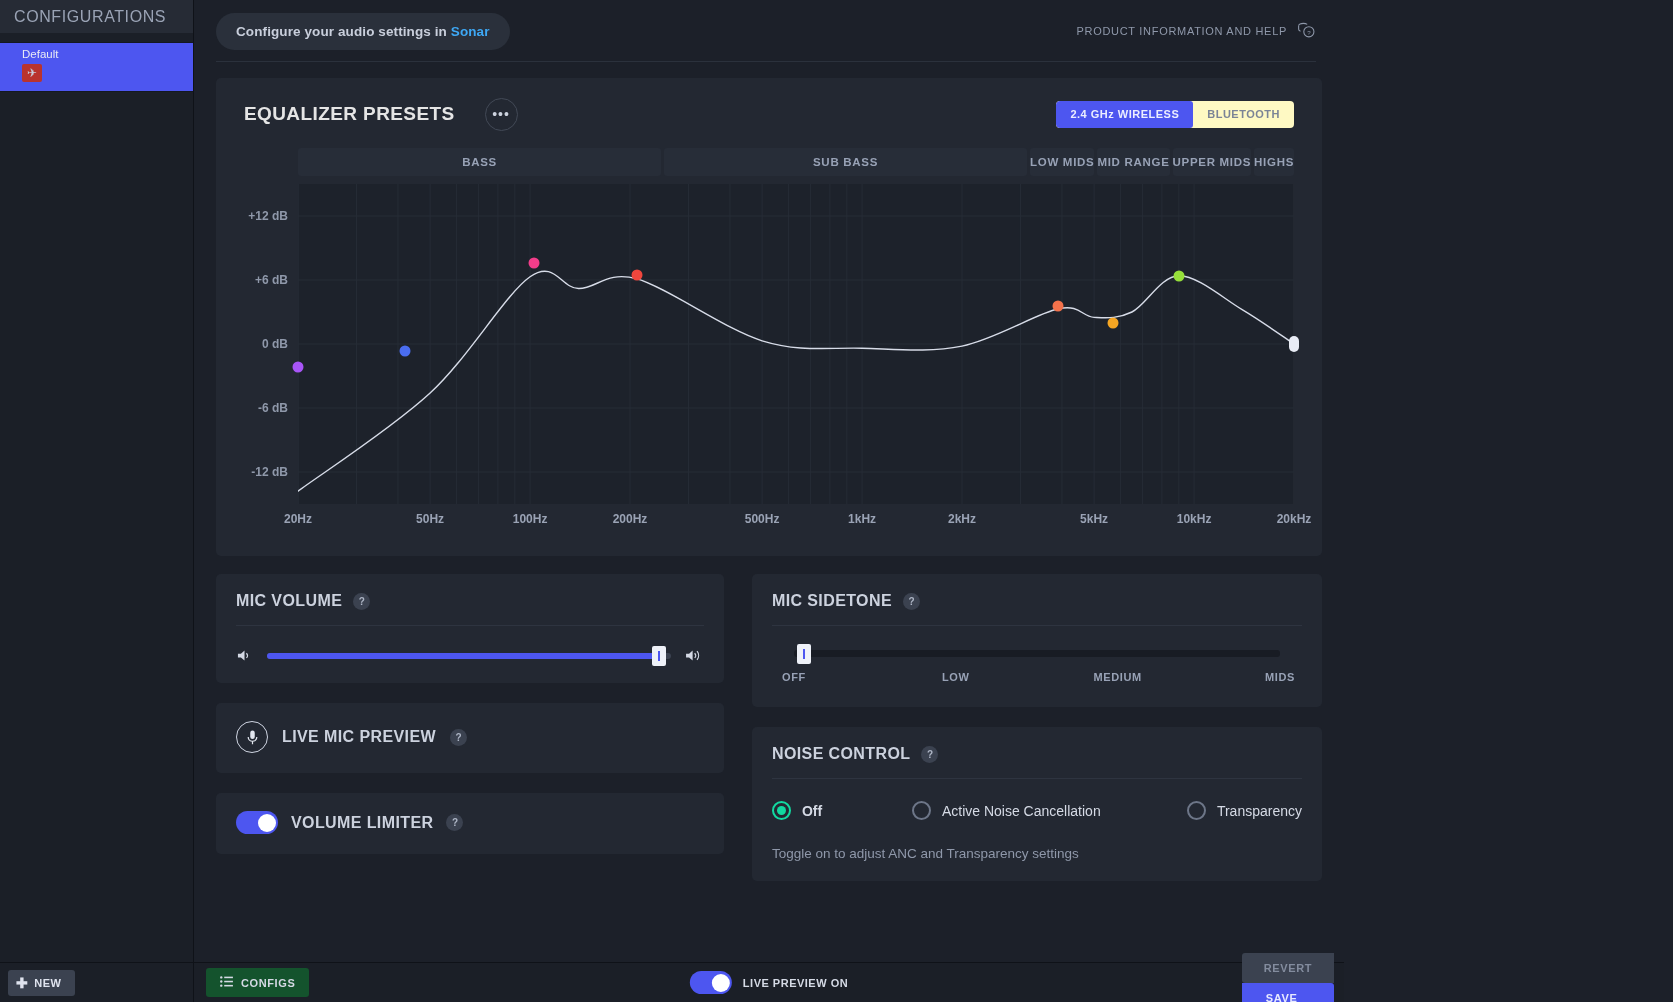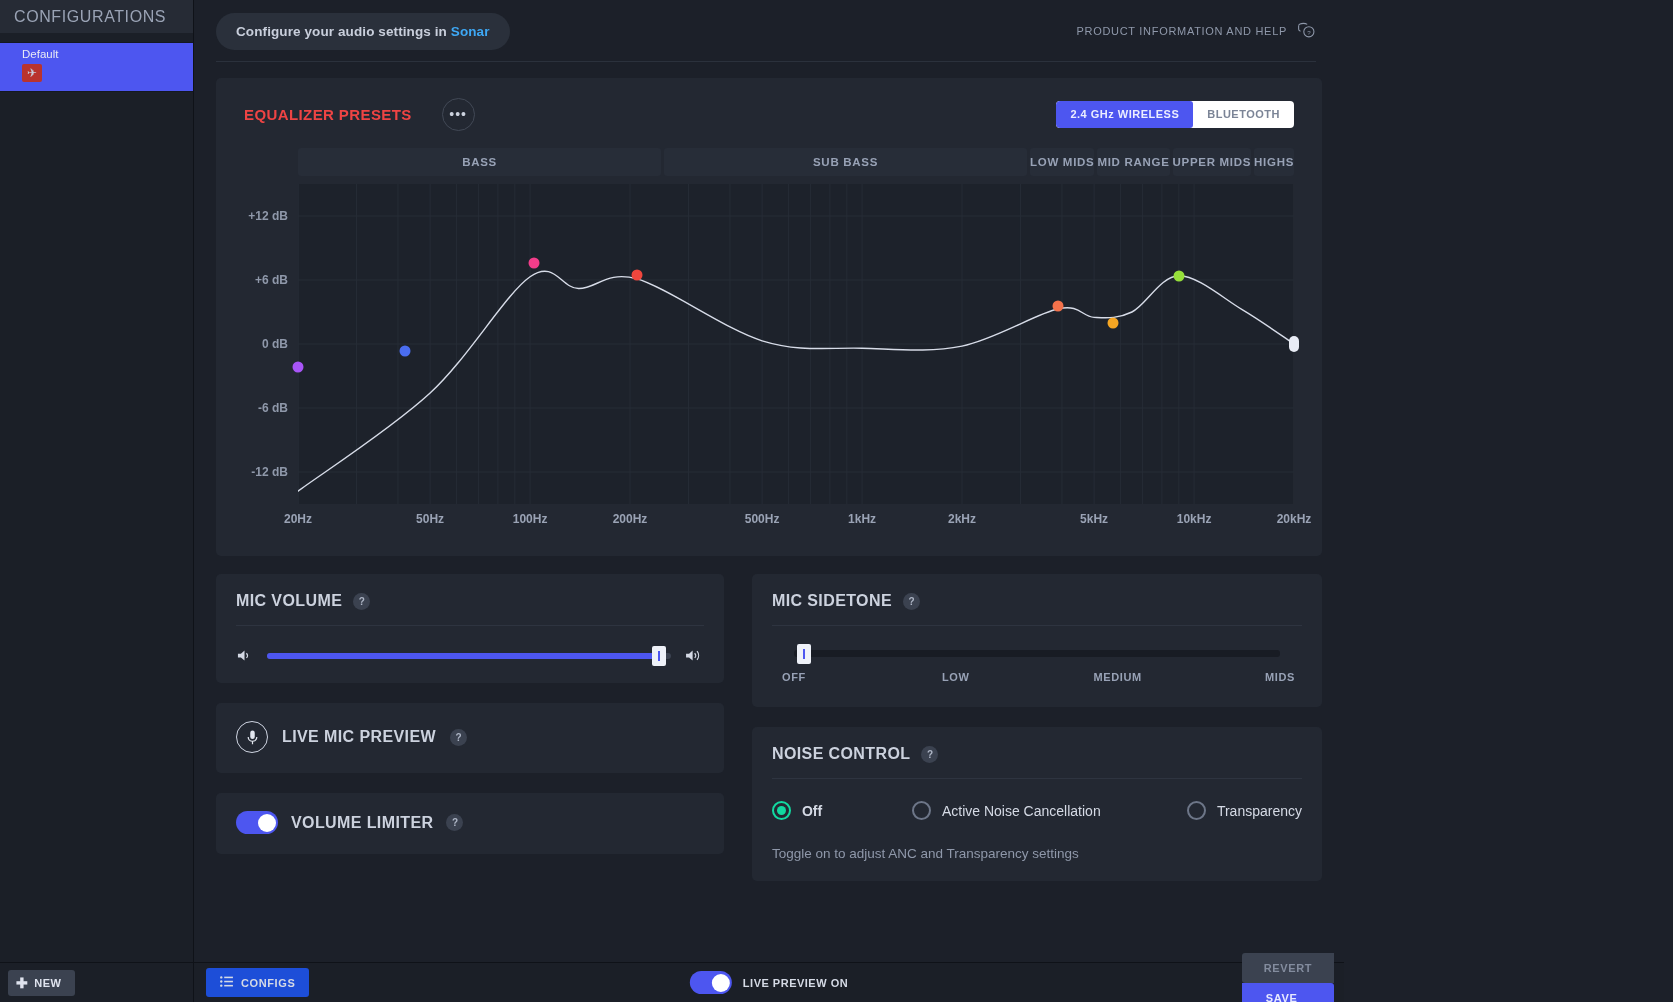--- a/index.html
+++ b/index.html
@@ -101,22 +101,22 @@
   .panel {
     background: #232832;
     border-radius: 5px;
   }
   .eq-panel { padding: 18px 20px 22px 20px; }
   .eq-head {
     display: flex; align-items: center; height: 36px;
     padding: 0 8px;
   }
   .eq-title {
-    font-size: 15px; font-weight: 700; letter-spacing: .4px;
-    color: #ef4444; margin-right: 18px;
+    font-size: 19px; font-weight: 700; letter-spacing: .4px;
+    color: #e5e5e5; margin-right: 18px;
   }
   .preset-select {
     display: flex; align-items: center; gap: 11px;
     border: 1px solid #424956; border-radius: 4px;
     height: 33px; padding: 0 12px; min-width: 196px;
     cursor: pointer;
   }
   .preset-name {
     font-size: 13px; font-weight: 700; color: #ccd2de;
     white-space: nowrap;
@@ -125,21 +125,21 @@
   .caret { margin-left: auto; color: #ccd2de; font-size: 9px; }
   .dots-btn {
     width: 33px; height: 33px; margin-left: 12px;
     border: 1px solid #424956; border-radius: 50%;
     display: flex; align-items: center; justify-content: center;
     color: #ccd2de; font-size: 14px; letter-spacing: 1px;
     cursor: pointer;
   }
   .conn-toggle {
     margin-left: auto; display: flex;
-    background: #ffffff; border-radius: 4px; overflow: hidden;
+    background: #fef9c3; border-radius: 4px; overflow: hidden;
     height: 27px;
   }
   .conn-opt {
     display: flex; align-items: center; justify-content: center;
     font-size: 11px; font-weight: 700; letter-spacing: .5px;
     padding: 0 14px; color: #7b8496; cursor: pointer;
   }
   .conn-opt.active { background: #4d56f0; color: #eceeff; border-radius: 3px; }
 
   .band-row {
@@ -261,21 +261,21 @@
   
   .footer {
     position: absolute; left: 0; right: 0; bottom: 0;
     height: 40px; background: #1b1f27;
     border-top: 1px solid #0f1218;
     display: flex; align-items: center;
     padding: 0 10px 0 12px;
   }
   .configs-btn {
     display: flex; align-items: center; gap: 8px;
-    background: #1d4ed8; color: #d5dae5;
+    background: #14532d; color: #d5dae5;
     font-size: 11px; font-weight: 700; letter-spacing: .6px;
     padding: 8px 14px; border-radius: 3px; cursor: pointer;
   }
   .live-wrap {
     position: absolute; left: 50%; transform: translateX(-50%);
     display: flex; align-items: center; gap: 11px;
   }
   .live-label { font-size: 11px; font-weight: 700; letter-spacing: .5px; color: #d5dae5; }
   .footer-right { margin-left: auto; display: flex; gap: 0; flex-direction: column; }
   .revert-btn {

